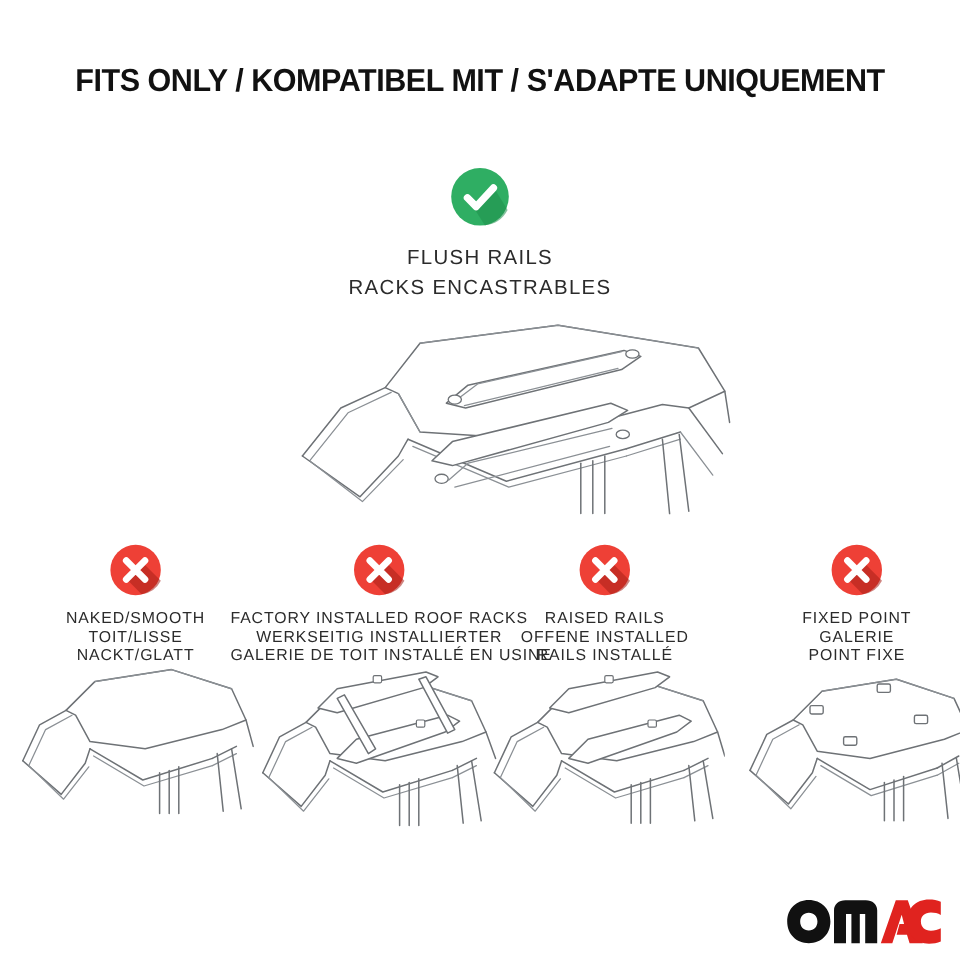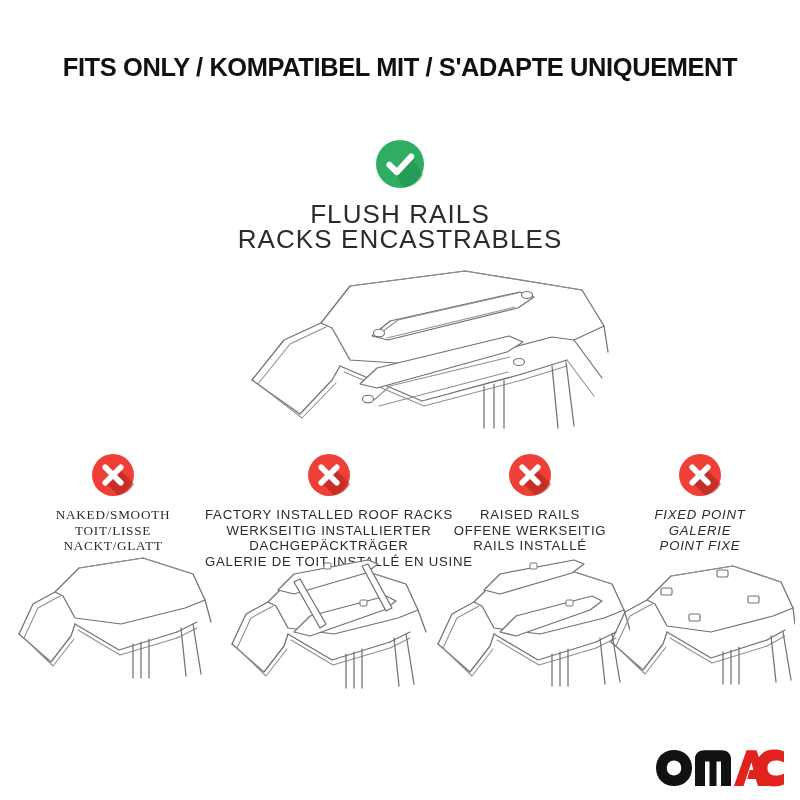--- a/index.html
+++ b/index.html
@@ -44,21 +44,21 @@
   .check-badge {
     width: 52px;
     height: 52px;
     margin: 0 auto;
     position: relative;
   }
   .check-badge svg { display: block; }
 
   #primary-labels {
     margin-top: 12px;
-    font-size: 26px;
+    font-size: 17px;
     line-height: 25px;
     font-weight: normal;
     letter-spacing: 1.1px;
     color: #2b2b2b;
   }
   #primary-labels .ln { display: block; }
 
   
   #primary-illustration {
     position: absolute;
@@ -91,24 +91,24 @@
     white-space: nowrap;
   }
   .neg-labels .ln { display: block; }
 
   .neg-illustration {
     position: absolute;
     left: 50%;
     transform: translateX(-50%);
   }
 
-  #col-0 { left: 13px;  width: 200px; font-family: Liberation Serif, serif; }
-  #col-1 { left: 205px; width: 248px; }
-  #col-2 { left: 437px; width: 186px; }
-  #col-3 { left: 615px; width: 170px; font-style: italic; }
+  #col-0 { left: 13px;  width: 200px; }
+  #col-1 { left: 192px; width: 248px; }
+  #col-2 { left: 411px; width: 186px; }
+  #col-3 { left: 629px; width: 170px; }
 
   #col-0 .neg-illustration { top: 100px; width: 200px; height: 135px; }
   #col-1 .neg-illustration { top: 100px; width: 218px; height: 140px; }
   #col-2 .neg-illustration { top: 100px; width: 200px; height: 138px; }
   #col-3 .neg-illustration { top: 100px; width: 190px; height: 136px; }
 
   
   #brand-logo {
     position: absolute;
     left: 655px;
@@ -224,21 +224,20 @@
   <div class="x-badge">
     <svg width="46" height="46" viewBox="0 0 46 46" aria-hidden="true">
       <circle cx="23" cy="23" r="21" fill="#ee4036"></circle>
       <path d="M28 16 L44 32 A21 21 0 0 1 28 43.3 L14 29 Z" fill="#a81f18" opacity="0.55"></path>
       <path d="M15.2 15.2 L30.8 30.8 M30.8 15.2 L15.2 30.8" stroke="#ffffff" stroke-width="5.6" stroke-linecap="round"></path>
     </svg>
   </div>
   <div class="neg-labels">
     <span class="ln">FACTORY INSTALLED ROOF RACKS</span>
     <span class="ln">WERKSEITIG INSTALLIERTER</span>
-    <span class="ln">DACHGEPÄCKTRÄGER</span>
     <span class="ln">GALERIE DE TOIT INSTALLÉ EN USINE</span>
   </div>
   <div class="neg-illustration">
     <svg width="218" height="140" viewBox="0 0 218 140" aria-hidden="true">
       <path class="ill-fill" d="M48 50 L72 26 L136 16 L186 32 L198 58 L178 66 L114 82 L68 76 L56 54 Z"></path>
       <path class="ill-line-thin" d="M72 26 L136 16 L186 32"></path>
       <path class="ill-line" d="M48 50 L26 62 L12 92"></path>
       <path class="ill-line-thin" d="M53 54 L31 66 L17 96"></path>
       <path class="ill-line" d="M12 92 L44 120 L64 94 L68 82"></path>
       <path class="ill-line-thin" d="M17 96 L46 124 L67 97"></path>
@@ -268,21 +267,21 @@
 <div class="neg-col" id="col-2">
   <div class="x-badge">
     <svg width="46" height="46" viewBox="0 0 46 46" aria-hidden="true">
       <circle cx="23" cy="23" r="21" fill="#ee4036"></circle>
       <path d="M28 16 L44 32 A21 21 0 0 1 28 43.3 L14 29 Z" fill="#a81f18" opacity="0.55"></path>
       <path d="M15.2 15.2 L30.8 30.8 M30.8 15.2 L15.2 30.8" stroke="#ffffff" stroke-width="5.6" stroke-linecap="round"></path>
     </svg>
   </div>
   <div class="neg-labels">
     <span class="ln">RAISED RAILS</span>
-    <span class="ln">OFFENE WERKSEITIG</span>
+    <span class="ln">OFFENE INSTALLED</span>
     <span class="ln">RAILS INSTALLÉ</span>
   </div>
   <div class="neg-illustration">
     <svg width="200" height="138" viewBox="0 0 200 138" aria-hidden="true">
       <path class="ill-fill" d="M44 50 L68 26 L132 16 L182 32 L194 58 L174 66 L110 82 L64 76 L52 54 Z"></path>
       <path class="ill-line-thin" d="M68 26 L132 16 L182 32"></path>
       <path class="ill-line" d="M44 50 L22 62 L8 92"></path>
       <path class="ill-line-thin" d="M49 54 L27 66 L13 96"></path>
       <path class="ill-line" d="M8 92 L40 120 L60 94 L64 82"></path>
       <path class="ill-line-thin" d="M13 96 L42 124 L63 97"></path>

